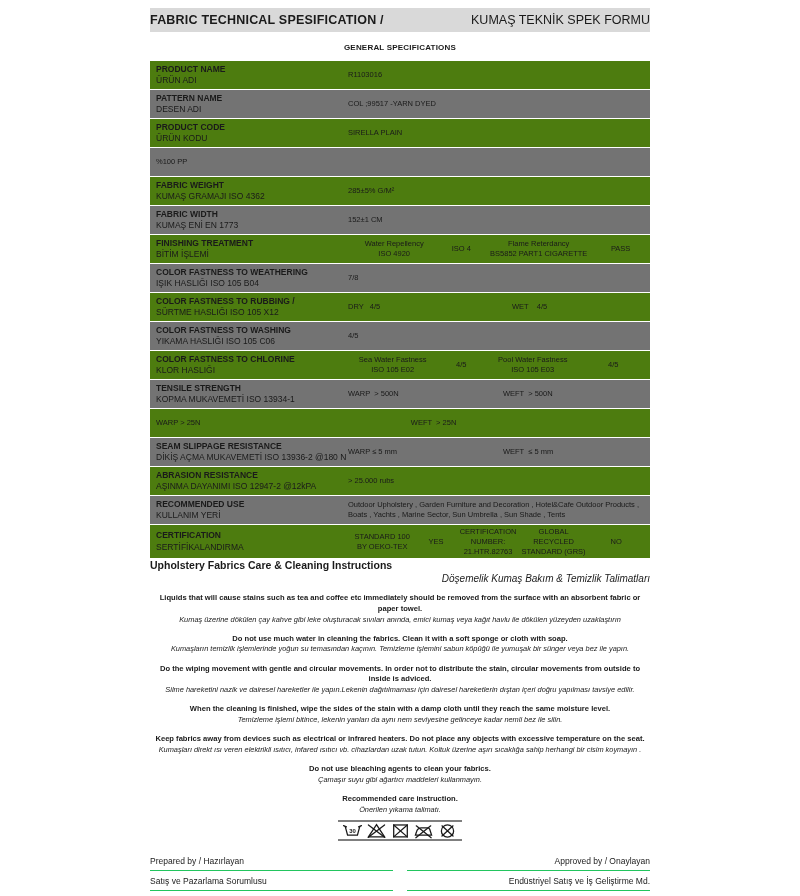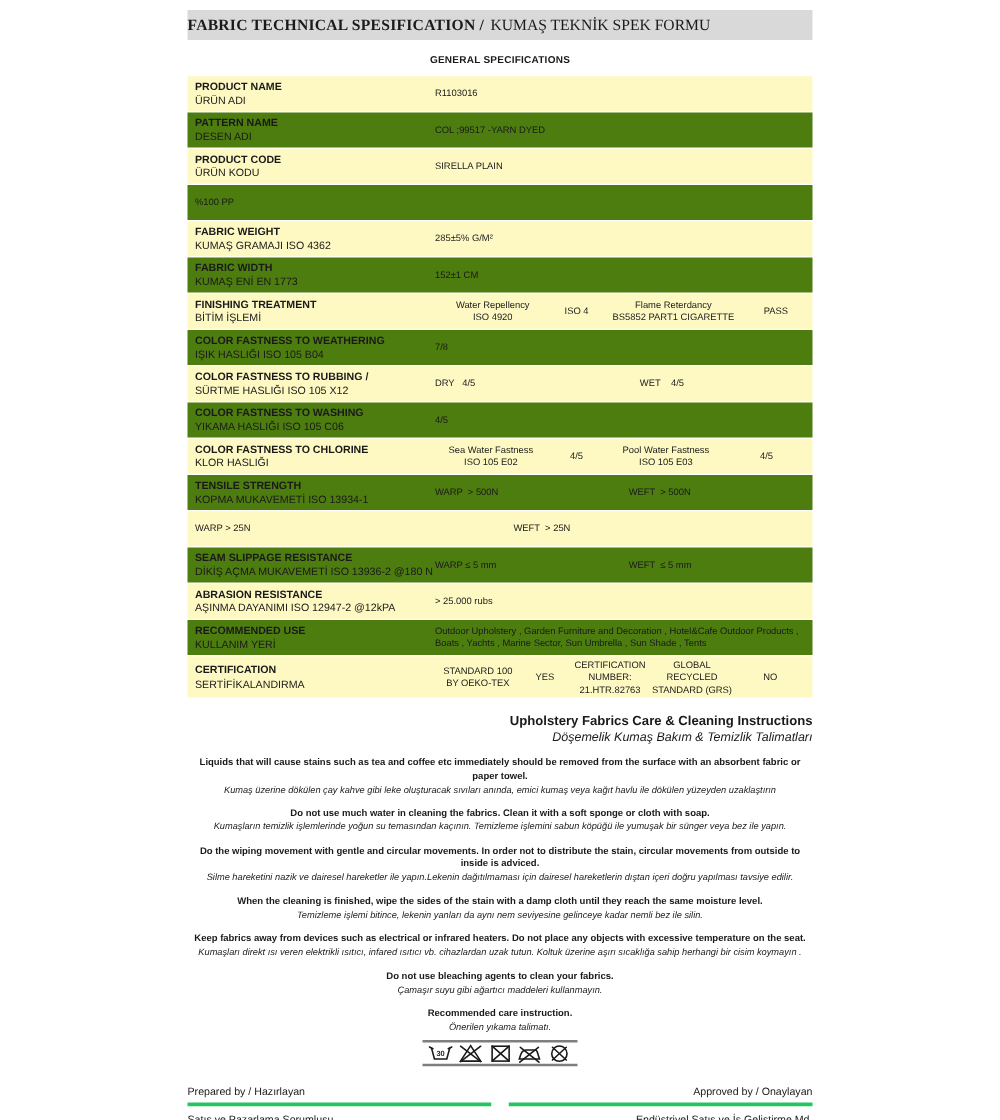--- a/index.html
+++ b/index.html
@@ -10,54 +10,53 @@
     font-family: "Liberation Sans", sans-serif;
     color: #1a1a1a;
     -webkit-font-smoothing: antialiased;
   }
   .page { width: 500px; margin: 0 auto; padding-top: 8px; }
 
   
   .title-bar {
     background: #d9d9d9;
     height: 24px;
-    display: flex; align-items: center; justify-content: flex-start;
+    display: flex; align-items: center; justify-content: space-between;
     gap: 5px;
-    font-family: Liberation Serif, serif;
   }
   .title-en { font-weight: bold; font-size: 12.5px; letter-spacing: .2px; }
   .title-tr { font-size: 12.5px; }
 
   .section-title {
     text-align: center; font-weight: bold; font-size: 8px;
     margin: 11px 0 9px 0; letter-spacing: .2px;
   }
 
   
   .spec-row {
     display: flex; align-items: center;
-    background: #4d7c0f;
+    background: #737373;
     margin-bottom: 1px;
     min-height: 24px;
     padding: 2px 4px 2px 6px;
   }
-  .spec-row.shaded { background: #fef9c3; }
+  .spec-row.shaded { background: #4d7c0f; }
   .row-label { width: 192px; flex: none; }
   .label-en { font-weight: bold; font-size: 8.5px; line-height: 1.32; }
   .label-tr { font-size: 8.5px; line-height: 1.32; }
   .row-values {
     flex: 1; display: flex; align-items: center;
     font-size: 7.5px; line-height: 1.3; white-space: pre;
   }
   .cell { white-space: pre; }
   .cell.center { text-align: center; }
   .cell.wrap { white-space: normal; }
 
   
-  .care-title { text-align: right; font-weight: bold; font-size: 10.5px; margin-top: 13px; }
+  .care-title { text-align: left; font-weight: bold; font-size: 10.5px; margin-top: 1px; }
   .care-subtitle { text-align: right; font-style: italic; font-size: 10px; margin-top: 2px; }
   .care-para { margin-top: 9px; text-align: center; }
   .care-en { font-weight: bold; font-size: 7.6px; line-height: 1.4; }
   .care-tr { font-style: italic; font-size: 7.4px; line-height: 1.4; }
 
   .care-box {
     width: 124px; margin: 5px auto 0 auto;
     border-top: 2px solid #7f7f7f;
     border-bottom: 2px solid #7f7f7f;
     padding: 3px 4px;
@@ -69,21 +68,21 @@
   
   .footer {
     margin-top: 10px;
     display: grid;
     grid-template-columns: 1fr 1fr;
     column-gap: 14px;
     row-gap: 0;
     font-size: 8.5px;
   }
   .footer-cell {
-    border-bottom: 3px solid #22c55e;
+    border-bottom: 1px solid #22c55e;
     height: 19px;
     display: flex; align-items: center;
   }
   .footer-cell.right { justify-content: flex-end; }
 </style>
 </head>
 <body>
 
 <div class="page">
 

